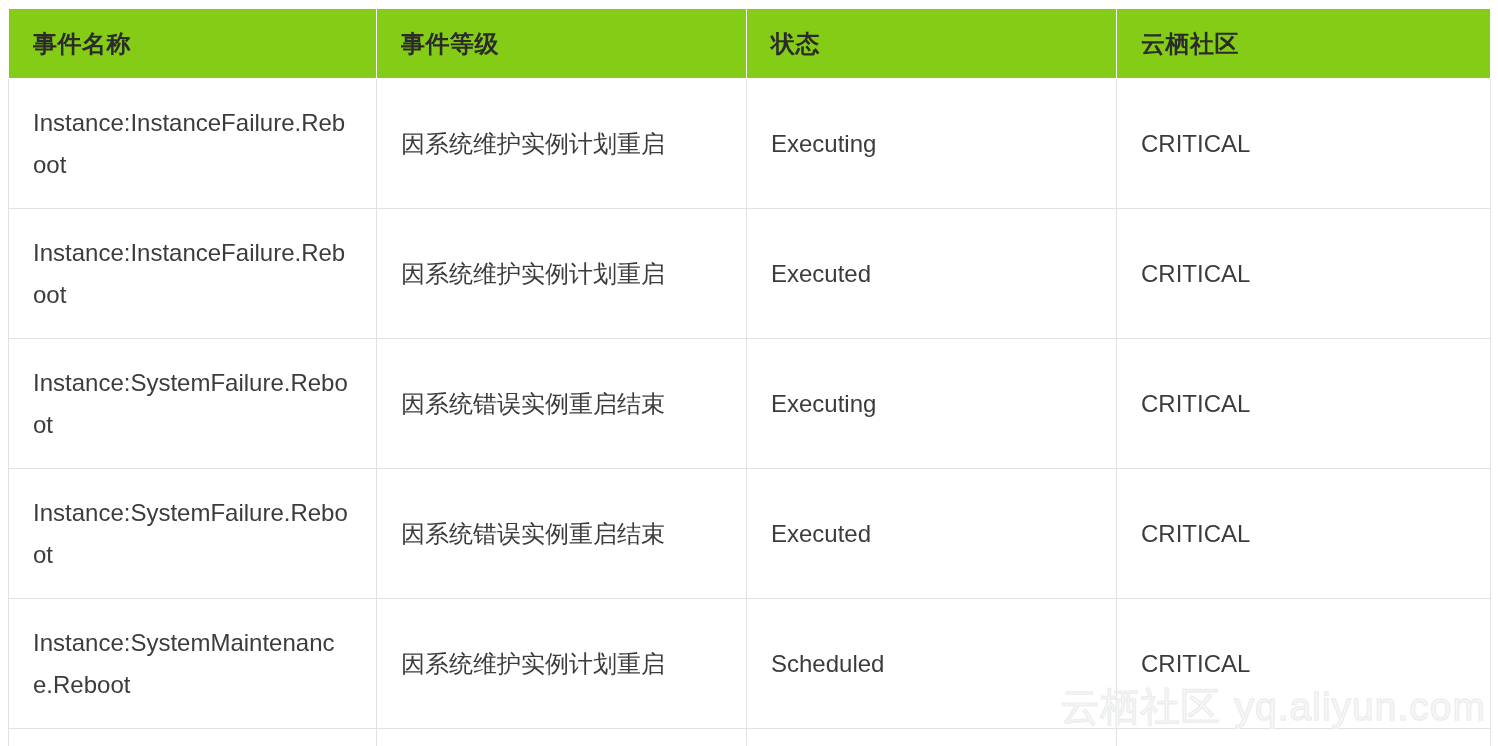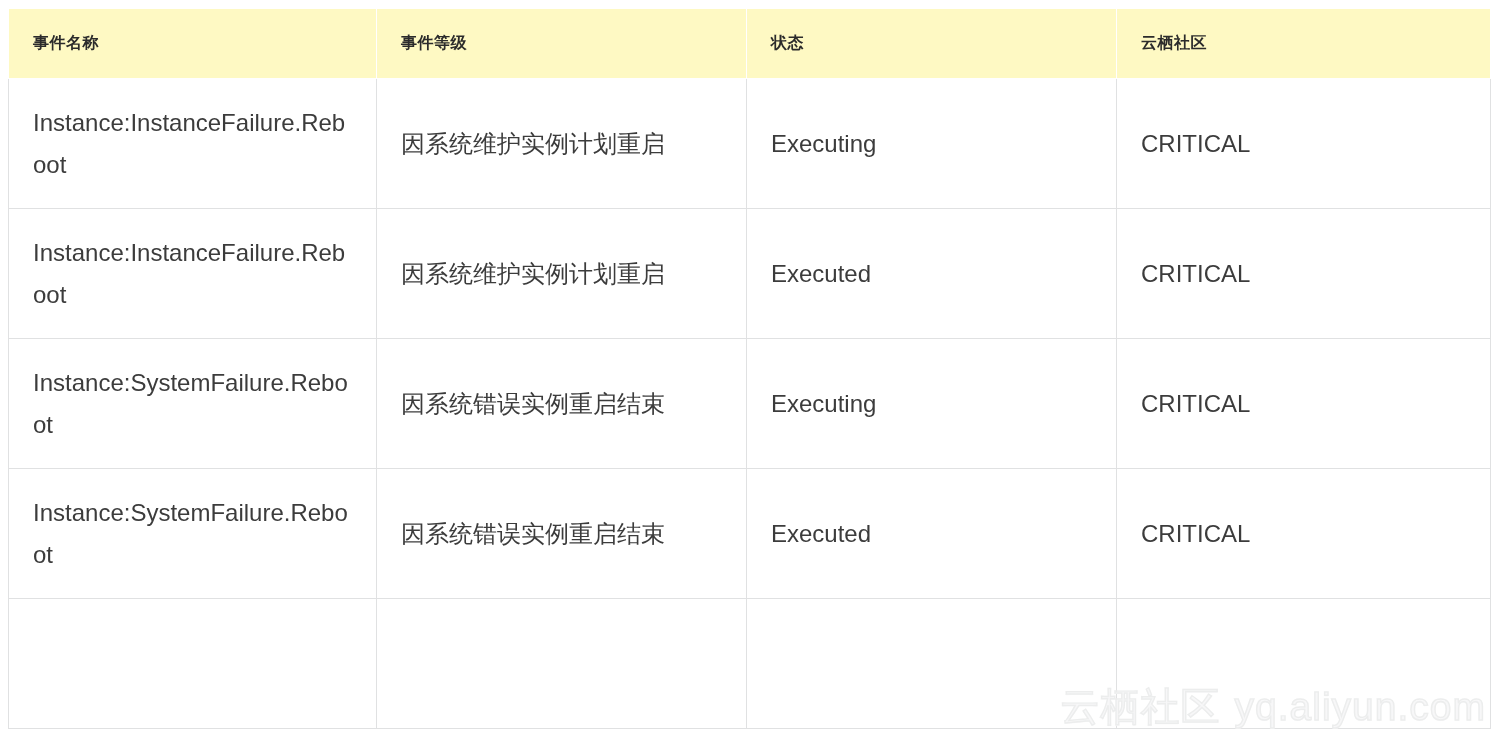--- a/index.html
+++ b/index.html
@@ -42,24 +42,24 @@
   .event-table td {
     border: 1px solid #e0e1e2;
     vertical-align: middle;
     text-align: left;
     padding: 0 24px;
     box-sizing: border-box;
   }
 
   
   .event-table thead th {
-    background: #fef9c3;
+    background: #84cc16;
     height: 70px;
     color: #2b2b2b;
-    font-size: 16px;
+    font-size: 24px;
     font-weight: bold;
     letter-spacing: 0.5px;
     border-color: #ffffff;
     border-top-color: #ffffff;
     border-bottom-color: #ffffff;
   }
   .event-table thead th:first-child { border-left-color: #ffffff; }
   .event-table thead th:last-child  { border-right-color: #ffffff; }
 
   
@@ -145,20 +145,26 @@
         <td class="cell-meaning">因系统错误实例重启结束</td>
         <td class="cell-status">Executing</td>
         <td class="cell-level">CRITICAL</td>
       </tr>
       <tr>
         <td class="cell-name">Instance:SystemFailure.Reboot</td>
         <td class="cell-meaning">因系统错误实例重启结束</td>
         <td class="cell-status">Executed</td>
         <td class="cell-level">CRITICAL</td>
       </tr>
+      <tr>
+        <td class="cell-name">Instance:SystemMaintenance.Reboot</td>
+        <td class="cell-meaning">因系统维护实例计划重启</td>
+        <td class="cell-status">Scheduled</td>
+        <td class="cell-level">CRITICAL</td>
+      </tr>
       <tr class="partial-row">
         <td class="cell-name"></td>
         <td class="cell-meaning"></td>
         <td class="cell-status"></td>
         <td class="cell-level"></td>
       </tr>
     </tbody>
   </table>
 
   <div class="watermark">

